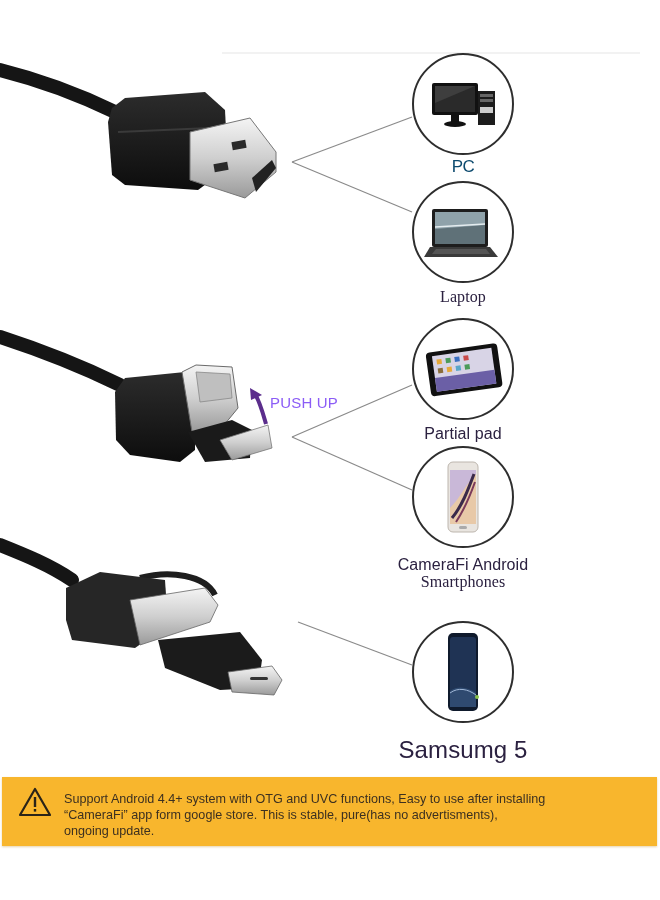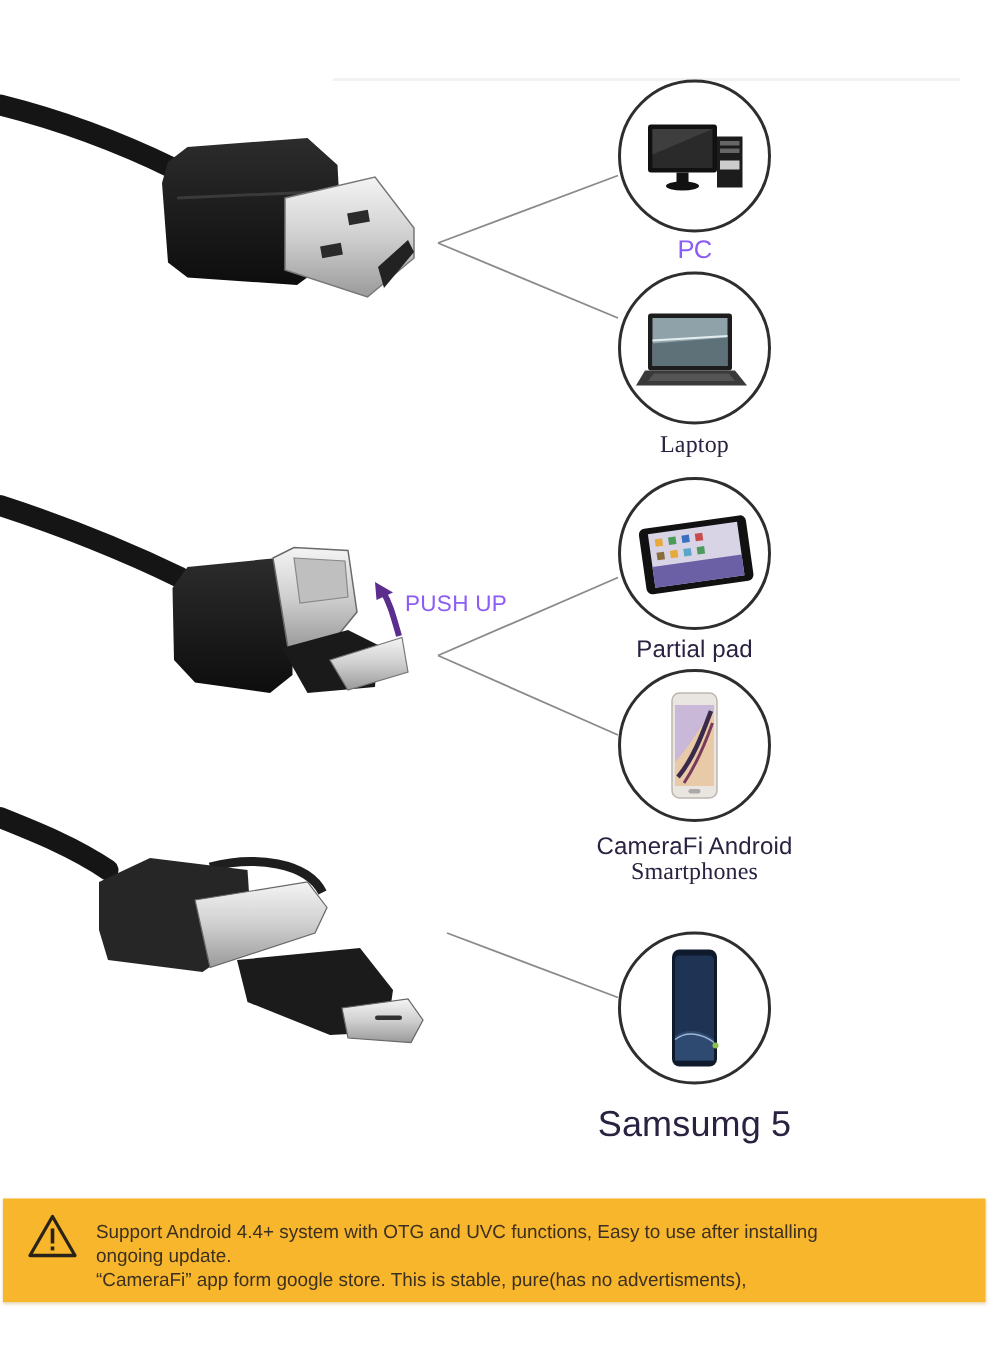--- a/index.html
+++ b/index.html
@@ -11,29 +11,28 @@
     .canvas { position: absolute; left: 0; top: 0; width: 660px; height: 900px; }
     .device-circle {
       position: absolute; width: 102px; height: 102px; border: 2px solid #2e2e2e; border-radius: 50%;
       background: #ffffff; box-sizing: border-box;
     }
     .device-circle svg { position: absolute; left: 0; top: 0; width: 98px; height: 98px; }
     .device-label {
       position: absolute; color: #2b2140; font-size: 16px; text-align: center; width: 160px;
       line-height: 17px; letter-spacing: 0.1px;
     }
-    .device-label.pc { color: #8b5cf6; font-size: 17px; letter-spacing: -0.5px; }
+    .device-label.pc { color: #0c4a6e; font-size: 17px; letter-spacing: -0.5px; }
     .device-label.large { font-size: 24px; line-height: 26px; color: #2b2140; }
     .push-up {
       position: absolute; left: 270px; top: 394px; font-size: 15px; color: #8b5cf6; letter-spacing: 0.2px;
     }
     .banner {
       position: absolute; left: 2px; top: 777px; width: 655px; height: 69px; background: #f8b62d;
       box-shadow: 0 1px 2px rgba(180,130,20,0.35);
-      margin-top: 22px;
     }
     .banner .warn { position: absolute; left: 16px; top: 10px; width: 34px; height: 30px; }
     .banner .text {
       position: absolute; left: 62px; top: 14px; width: 585px; font-size: 12.6px; line-height: 16px; color: #3c3020;
     }
   </style>
 </head>
 <body>
 
 <div class="top-strip"></div>
@@ -163,16 +162,16 @@
 <div class="device-label large" style="left:383px; top:737px;">Samsumg 5</div>
 
 <div class="banner">
   <svg class="warn" viewBox="0 0 34 30">
     <path d="M17 2 L32 28 L2 28 Z" fill="none" stroke="#2a2418" stroke-width="2.2" stroke-linejoin="round"></path>
     <rect x="15.8" y="10" width="2.4" height="10" fill="#2a2418"></rect>
     <rect x="15.8" y="22" width="2.4" height="2.6" fill="#2a2418"></rect>
   </svg>
   <div class="text">
     <div>Support Android 4.4+ system with OTG and UVC functions, Easy to use after installing</div>
+    <div>“CameraFi” app form google store. This is stable, pure(has no advertisments),</div>
     <div>ongoing update.</div>
-    <div>“CameraFi” app form google store. This is stable, pure(has no advertisments),</div>
   </div>
 </div>
 
 </body></html>

